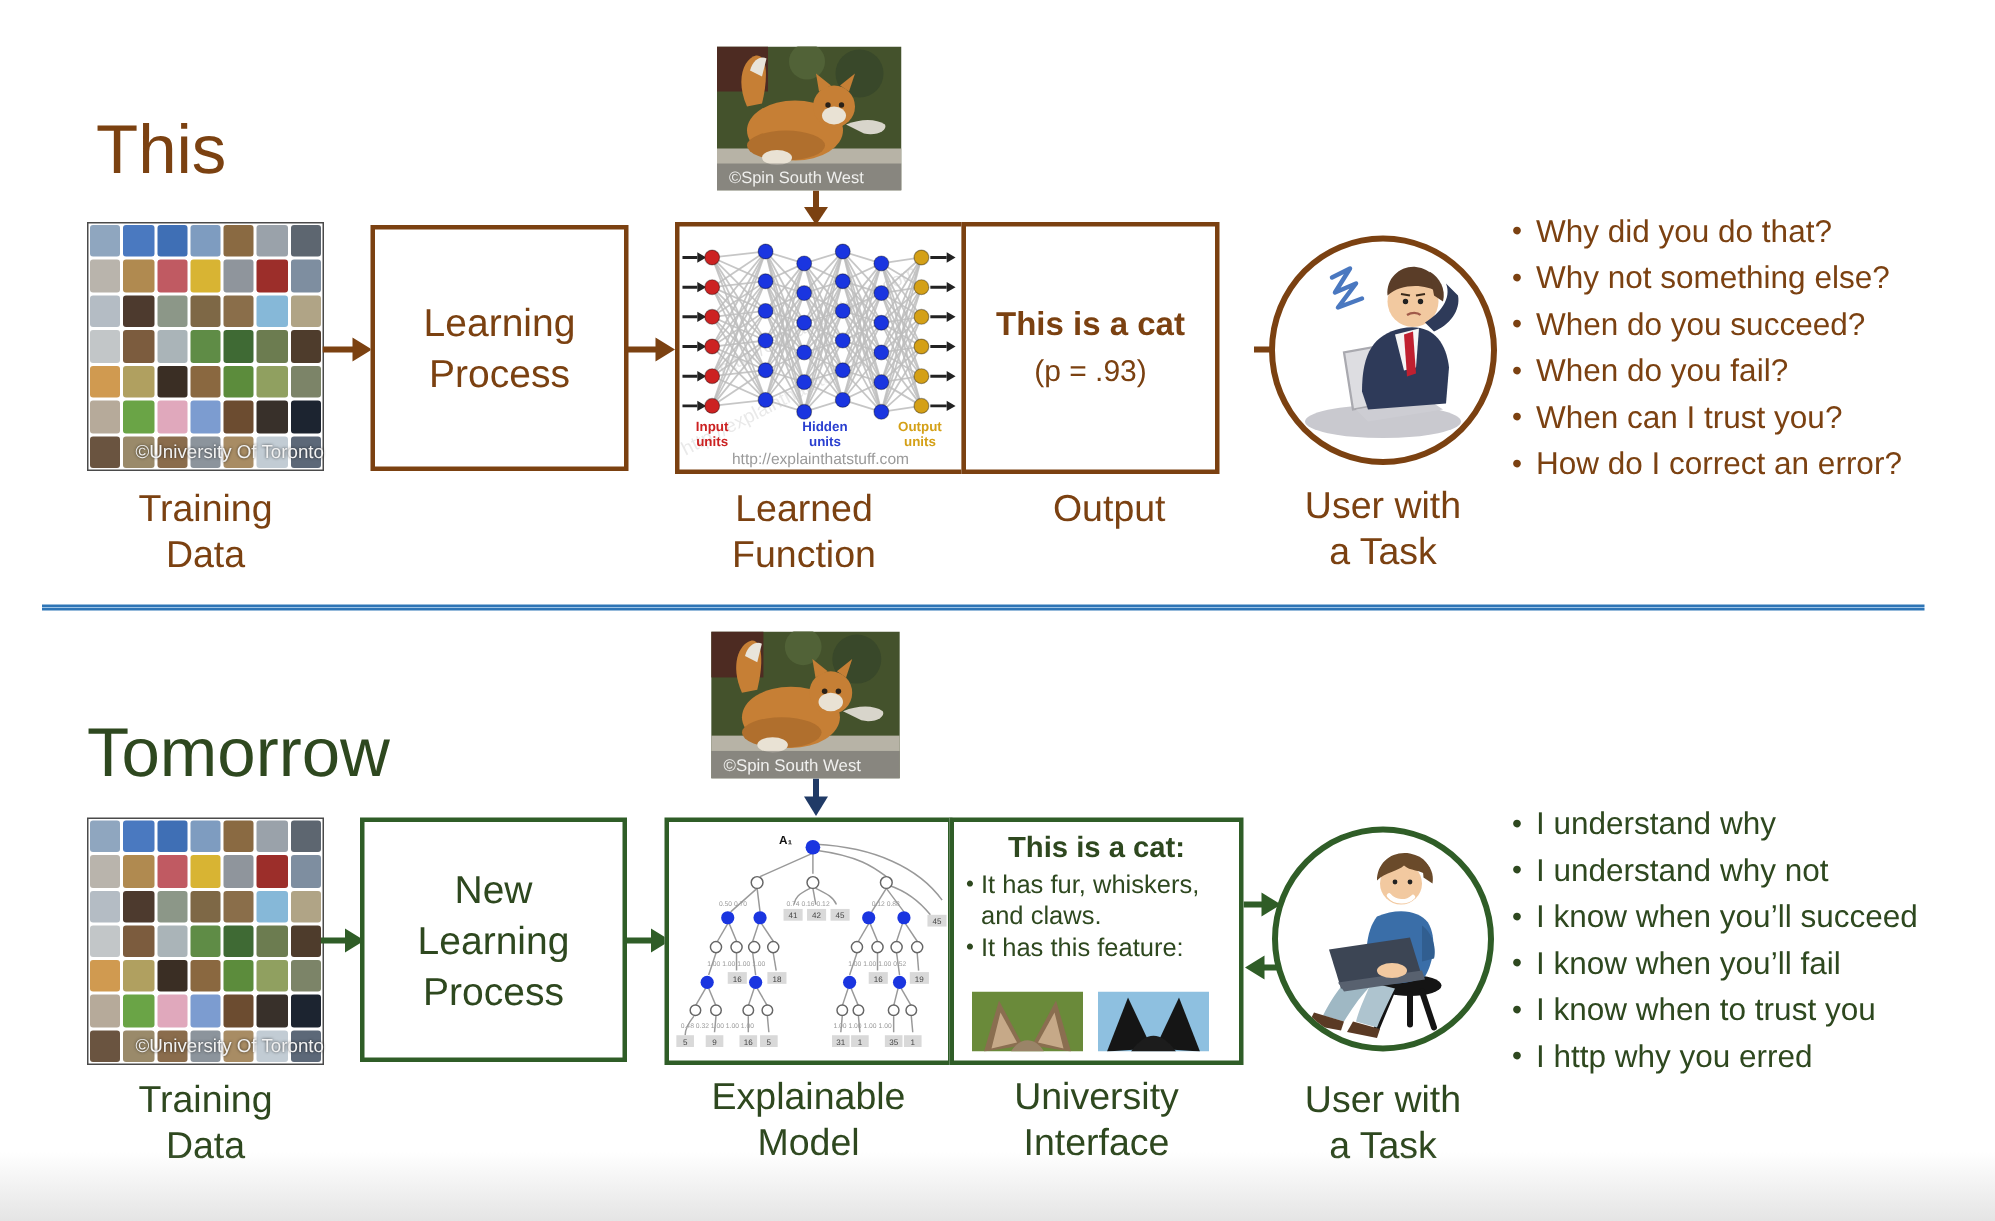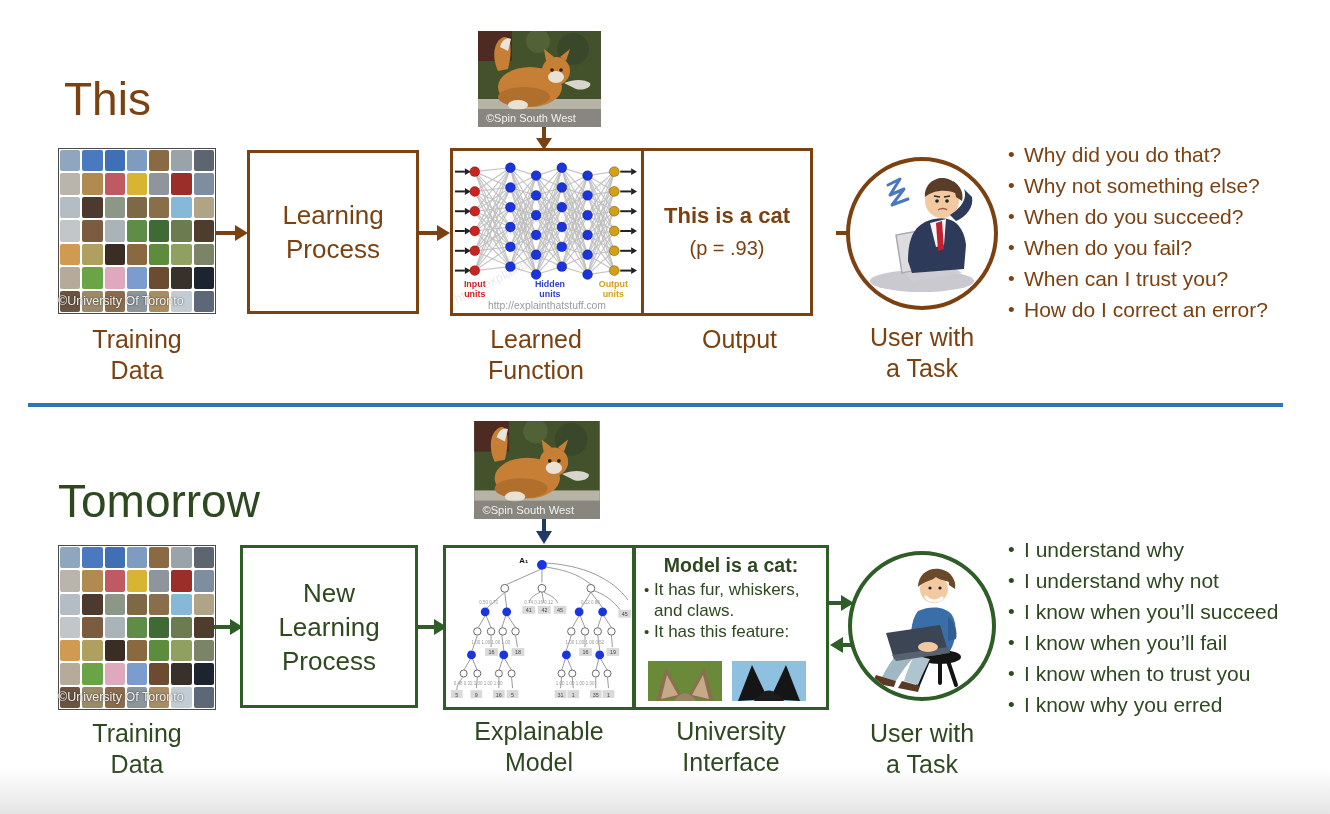--- a/index.html
+++ b/index.html
@@ -20,21 +20,21 @@
   .bullet-row{display:flex;align-items:flex-start;font-size:21px;line-height:31px;}
   .bullet-row .dot{width:16px;flex:0 0 16px;font-size:19px;}
   .circleport{position:absolute;border-radius:50%;background:#fff;box-sizing:border-box;overflow:hidden;}
   .circleport.brown-b{border:4px solid var(--brown);}
   .circleport.green-b{border:4px solid var(--green-line);}
   .tgrid{position:absolute;display:grid;grid-template-columns:repeat(7,1fr);
          grid-template-rows:repeat(7,1fr);gap:2px;background:#fff;border:1px solid #4a4a4a;
          box-sizing:border-box;padding:1px;}
   .tgrid .cell{border-radius:2px;}
   .gridwrap{position:absolute;}
-  .gridwm{position:absolute;left:0;right:0;bottom:6px;text-align:left;color:#f2f2f2;
+  .gridwm{position:absolute;left:0;right:0;bottom:6px;text-align:right;color:#f2f2f2;
           font-size:12.5px;text-shadow:0 0 2px rgba(0,0,0,.7);white-space:nowrap;}
   .divider{position:absolute;height:4px;
            background:linear-gradient(to bottom,#2e75b6 0 45%,#9dc3e6 45% 60%,#2e75b6 60% 100%);}
   .outtext1{font-weight:bold;font-size:22px;}
   .outtext2{font-size:20px;margin-top:6px;}
   .iface{position:absolute;inset:0;padding:6px 8px 4px 8px;box-sizing:border-box;color:var(--green);}
   .iface h4{margin:0 0 2px 0;text-align:center;font-size:19.5px;font-weight:bold;}
   .iface .bullet-row{font-size:17px;line-height:21px;}
   .iface .bullet-row .dot{width:10px;flex:0 0 10px;font-size:15px;}
   .ears{position:absolute;bottom:6px;left:12px;display:flex;gap:10px;}
@@ -713,21 +713,21 @@
       <text x="84" y="14" font-size="8" font-weight="bold" fill="#111" text-anchor="end">A₁</text>
     </svg>
   </div>
   <div class="caption green" style="left:443px;top:716px;width:192px;">
     <div>Explainable</div>
     <div>Model</div>
   </div>
 
   <div class="flowbox green-b" style="left:633px;top:545px;width:196px;height:165px;">
     <div class="iface">
-      <h4>Model is a cat:</h4>
+      <h4>This is a cat:</h4>
       <div>
           <div class="bullet-row">
             <span class="dot">•</span>
             <span>It has fur, whiskers, and claws.</span>
           </div>
           <div class="bullet-row">
             <span class="dot">•</span>
             <span>It has this feature:</span>
           </div>
         </div>
@@ -805,18 +805,18 @@
       <div class="bullet-row">
         <span class="dot">•</span>
         <span>I know when you’ll fail</span>
       </div>
       <div class="bullet-row">
         <span class="dot">•</span>
         <span>I know when to trust you</span>
       </div>
       <div class="bullet-row">
         <span class="dot">•</span>
-        <span>I know why you erred</span>
+        <span>I http why you erred</span>
       </div>
     </div>
 
   <div class="botfade"></div>
 </div>
 
 </body></html>

